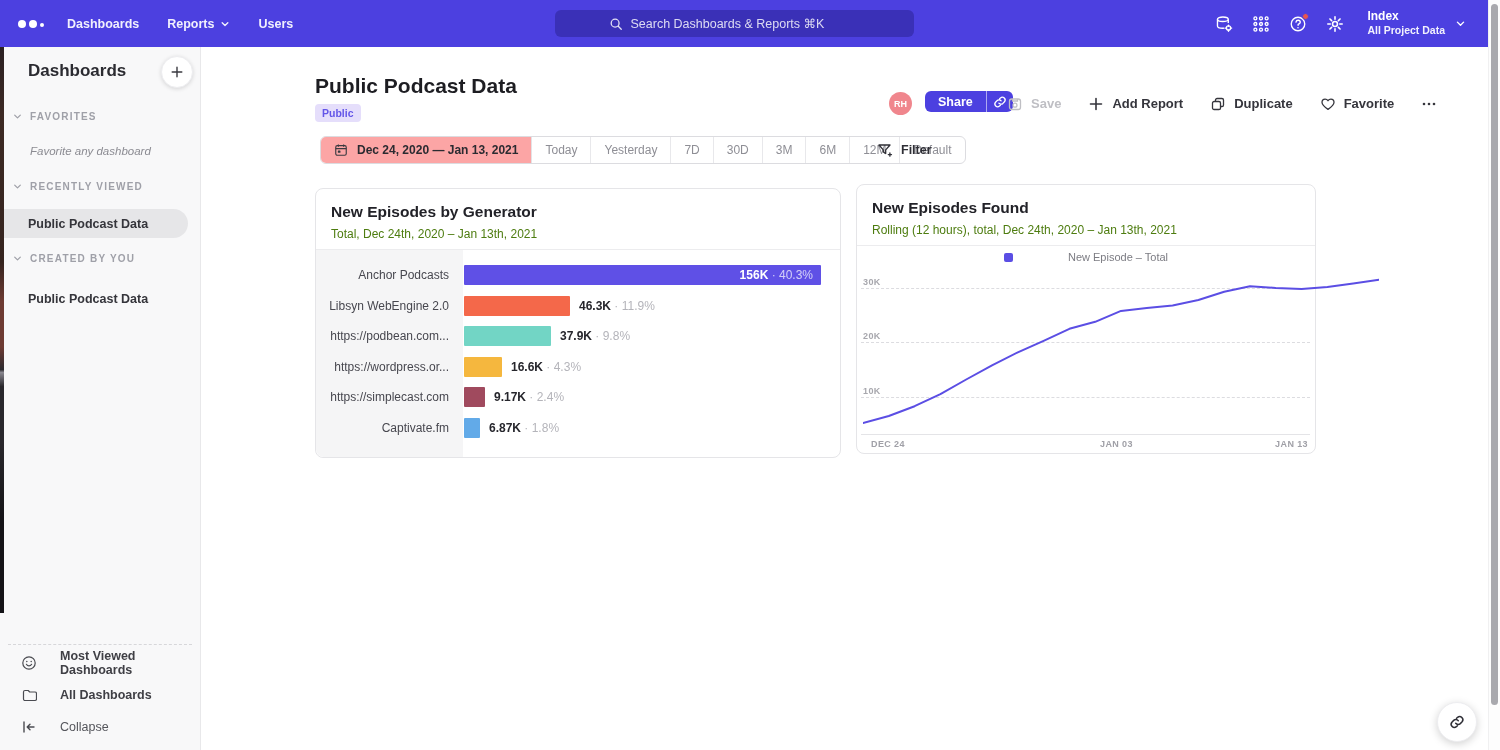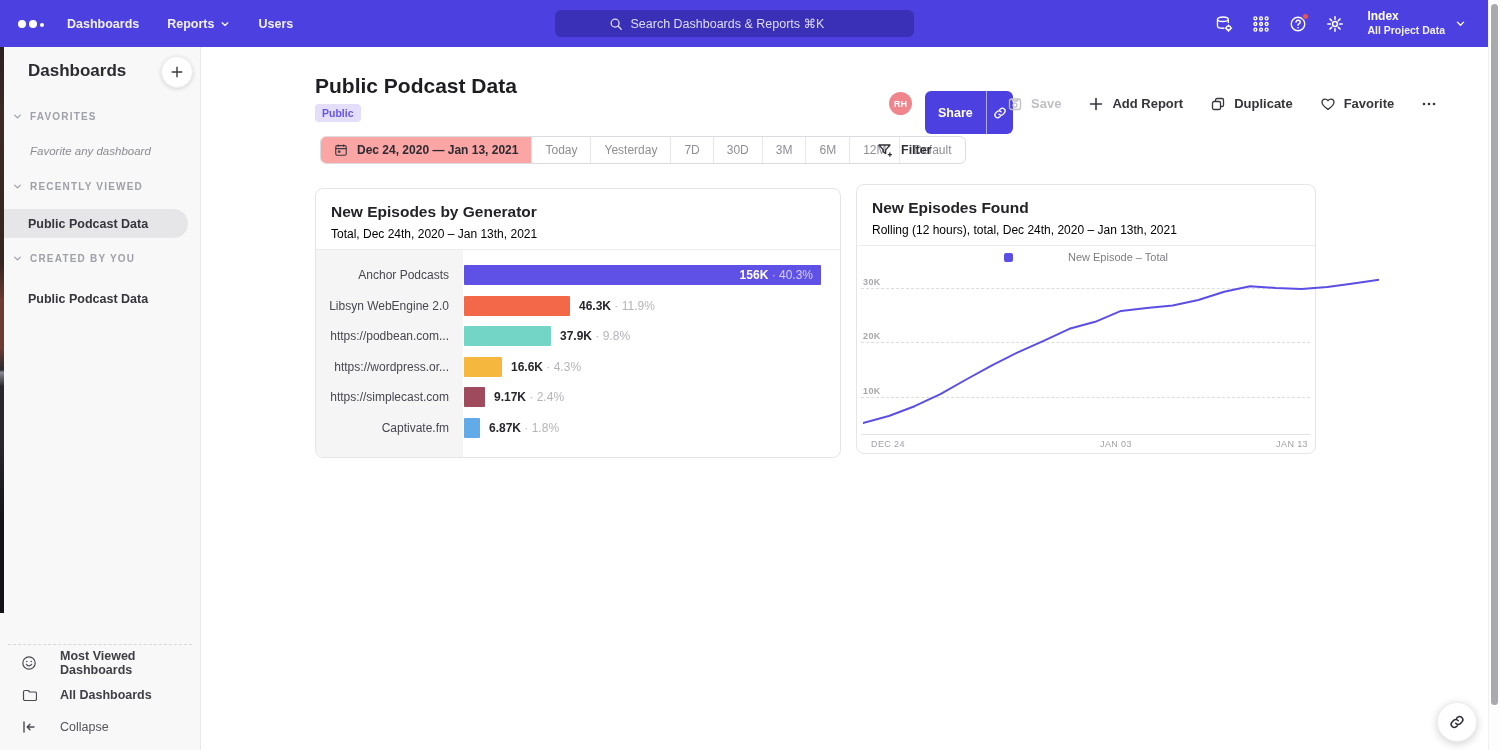--- a/index.html
+++ b/index.html
@@ -46,61 +46,61 @@
   .sb-footer-divider { position:absolute; left:8px; right:8px; top:597px; border-top:1px dashed #d7d7da; }
   .sb-foot { position:absolute; left:0; width:100%; height:32px; display:flex; align-items:center; cursor:pointer; color:#4a4b51; }
   .sb-foot svg { width:16px; height:16px; margin-left:21px; flex:none; }
   .sb-foot span { margin-left:23px; font-size:12.5px; font-weight:700; color:#3f3f45; }
   .sb-foot.light span { font-weight:500; color:#54555b; }
 
   
   .page-title { left:315px; top:74px; font-size:21px; font-weight:700; color:#1d1d22; }
   .badge { left:315px; top:104px; background:#e5defb; color:#6355e8; font-size:10.5px; font-weight:700; padding:3px 7px; border-radius:4px; }
   .avatar { left:889px; top:92px; width:23px; height:23px; border-radius:50%; background:#f0868d; color:#fff; font-size:9px; font-weight:700; display:flex; align-items:center; justify-content:center; cursor:pointer; }
-  .share-btn { left:925px; top:91px; height:43px; display:flex; border-radius:6px; overflow:hidden; cursor:pointer; }
+  .share-btn { left:925px; top:91px; height:21px; display:flex; border-radius:6px; overflow:hidden; cursor:pointer; }
   .share-main { background:#4c40e0; color:#fff; font-size:12.5px; font-weight:700; display:flex; align-items:center; padding:0 13px; }
   .share-link { background:#4c40e0; border-left:1px solid rgba(255,255,255,0.55); width:27px; display:flex; align-items:center; justify-content:center; color:#fff; }
   .share-link svg { width:14px; height:14px; }
   .hdr-actions { left:1007px; top:91px; height:25px; display:flex; align-items:center; gap:27px; }
   .hdr-act { display:flex; align-items:center; gap:8px; font-size:13px; font-weight:700; color:#35353c; cursor:pointer; white-space:nowrap; }
   .hdr-act svg { width:16px; height:16px; flex:none; }
   .hdr-act.disabled { color:#bfbfc4; cursor:default; }
   .toolbar { left:320px; top:136px; height:28px; display:flex; border:1px solid #dcdce0; border-radius:6px; overflow:hidden; background:#fff; }
   .seg-date { display:flex; align-items:center; gap:9px; padding:0 13px; background:#fca5a5; border-right:1px solid #e3e3e6; font-size:12px; font-weight:700; color:#2b2b31; cursor:pointer; }
   .seg-date svg { width:14px; height:14px; color:#3a3a40; }
   .preset { display:flex; align-items:center; padding:0 13px; border-right:1px solid #e8e8eb; font-size:12px; font-weight:500; color:#8e8e95; cursor:pointer; }
   .preset:last-child { border-right:none; }
   .filter-btn { left:877px; top:142px; display:flex; align-items:center; gap:8px; font-size:12.5px; font-weight:700; color:#2f2f36; cursor:pointer; }
   .filter-btn svg { width:16px; height:16px; }
 
   
   .card { background:#fff; border:1px solid #e5e5e8; border-radius:8px; }
   .card1 { left:315px; top:188px; width:526px; height:270px; }
   .card2 { left:856px; top:184px; width:460px; height:270px; }
   .card-title { position:absolute; left:15px; top:14px; font-size:15.5px; font-weight:700; color:#222228; }
-  .card-sub { position:absolute; left:15px; top:38px; font-size:12px; color:#000000; }
+  .card-sub { position:absolute; left:15px; top:38px; font-size:12px; color:#4d7c0f; }
   .card-divider { position:absolute; left:0; right:0; top:60px; border-top:1px solid #ececee; }
   .label-col { position:absolute; left:0; top:61px; bottom:0; width:147px; background:#f5f5f6; border-bottom-left-radius:8px; }
   .bar-rows { position:absolute; left:0; right:8px; top:71px; }
   .bar-row { display:flex; align-items:center; height:30.5px; }
   .bar-label { width:147px; flex:none; padding-right:14px; text-align:right; font-size:12px; color:#47474f; }
   .bar-track { position:relative; flex:1; height:20px; }
   .bar { position:absolute; left:1px; top:0; height:20px; border-radius:1px; cursor:pointer; }
   .bar-val-in { position:absolute; right:8px; top:3px; font-size:12px; font-weight:700; color:#fff; white-space:nowrap; }
   .bar-val-in .pct { color:rgba(255,255,255,0.72); font-weight:500; }
   .bar-val-out { position:absolute; top:3px; font-size:12px; font-weight:700; color:#26262c; white-space:nowrap; }
   .bar-val-out .pct { color:#b4b4ba; font-weight:500; }
 
   .legend { position:absolute; left:0; right:0; top:66px; display:flex; align-items:center; justify-content:center; gap:7px; }
   .legend-swatch { width:9px; height:9px; border-radius:2px; }
   .legend-label { font-size:11px; color:#7c7c83;padding-left:48px; }
   .gridline { position:absolute; left:4px; right:5px; border-top:1px dashed #dcdce0; }
   .ytick { position:absolute; left:6px; font-size:9px; font-weight:700; color:#a7a7ad; letter-spacing:0.4px; }
   .xaxis { position:absolute; left:4px; right:5px; top:249px; border-top:1px solid #e4e4e7; }
-  .xtick { position:absolute; top:254px; font-size:9px; font-weight:400; color:#a0a0a7; letter-spacing:0.4px; }
+  .xtick { position:absolute; top:254px; font-size:9px; font-weight:700; color:#a0a0a7; letter-spacing:0.4px; }
   .line-svg { position:absolute; left:6px; top:82px; }
 
   
   .float-link { left:1437px; top:702px; width:40px; height:40px; border-radius:50%; background:#fff; border:1px solid #ededf0; box-shadow:0 2px 8px rgba(0,0,0,0.18); display:flex; align-items:center; justify-content:center; color:#2f2f36; cursor:pointer; }
   .float-link svg { width:16px; height:16px; }
   .scroll-track { left:1488px; top:0; width:12px; height:750px; background:#fdfdfd; border-left:1px solid #f0f0f1; }
   .scroll-thumb { position:absolute; left:2px; top:4px; width:7px; height:701px; border-radius:4px; background:#a9a9ae; cursor:grab; }
 </style>
 </head>
 <body>

